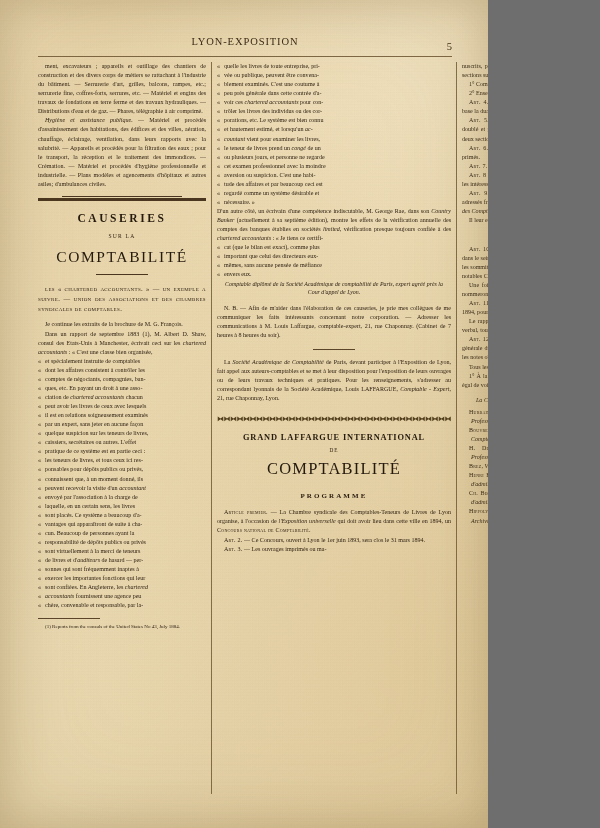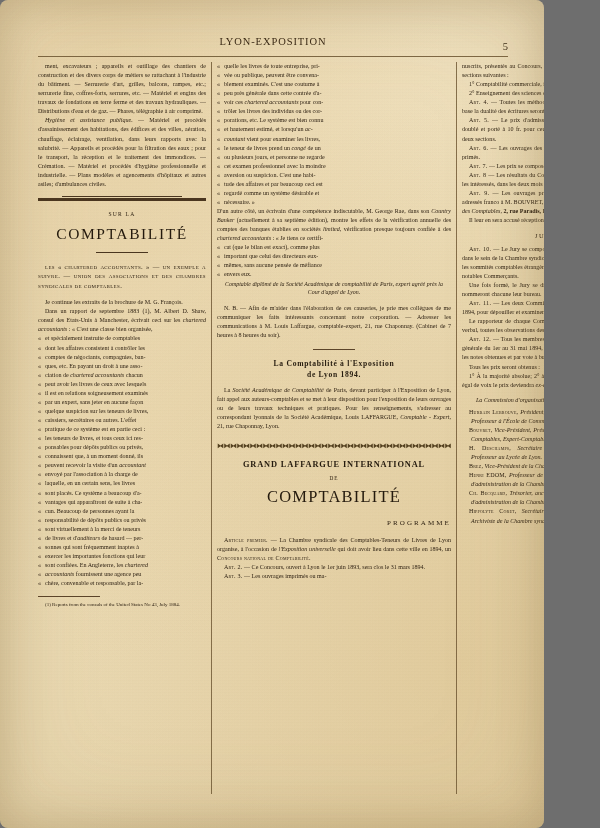--- a/index.html
+++ b/index.html
@@ -2,32 +2,31 @@
 <html><head>
 <meta charset="utf-8">
 <style>
   html, body {
     margin: 0;
     padding: 0;
     background: #6e6e6e;
   }
   .page {
     position: relative;
-    width: 544px;
+    width: 488px;
     height: 828px;
     background: #efe0bc;
     background-image:
       radial-gradient(ellipse at 20% 10%, rgba(225,200,150,0.55) 0%, rgba(225,200,150,0) 55%),
       radial-gradient(ellipse at 85% 80%, rgba(219,193,141,0.5) 0%, rgba(219,193,141,0) 60%),
       linear-gradient(160deg, #f2e4c4 0%, #ecdcb6 45%, #e6d4ab 100%);
     overflow: hidden;
     font-family: "Liberation Serif", "DejaVu Serif", serif;
     color: #2e2113;
     box-sizing: border-box;
-    border-radius: 8px;
   }
   .grain {
     position: absolute;
     inset: 0;
     pointer-events: none;
     opacity: .35;
     background-image:
       repeating-linear-gradient(0deg, rgba(120,95,50,.05) 0px, rgba(120,95,50,0) 2px, rgba(160,130,75,.045) 3px),
       repeating-linear-gradient(90deg, rgba(120,95,50,.04) 0px, rgba(120,95,50,0) 3px);
   }
@@ -240,26 +239,27 @@
     margin-bottom: 2px;
   }
   .h-compta2 {
     text-align: center;
     font-size: 16.5px;
     letter-spacing: 1.2px;
     margin: 0 0 9px;
     color: #241a0e;
   }
   .h-programme {
-    text-align: right;
+    text-align: center;
     font-size: 7px;
     letter-spacing: 2.1px;
     font-variant: small-caps;
     text-transform: uppercase;
     margin: 0 0 7px;
+    font-weight: bold;
   }
 
   .h-jury {
     text-align: center;
     font-size: 6.4px;
     letter-spacing: 1.6px;
     font-variant: small-caps;
     text-transform: uppercase;
     margin: 6px 0 4px;
   }
@@ -296,20 +296,21 @@
 
   <div class="cols">
 
     <div class="col">
       <p>ment, excavateurs ; appareils et outillage des chantiers de construction et des divers corps de métiers se rattachant à l'industrie du bâtiment. — Serrurerie d'art, grilles, balcons, rampes, etc.; serrurerie fine, coffres-forts, serrures, etc. — Matériel et engins des travaux de fondations en terre ferme et des travaux hydrauliques. — Distributions d'eau et de gaz. — Phares, télégraphie à air comprimé.</p>
 
       <p><i>Hygiène et assistance publique.</i><span> — Matériel et procédés d'assainissement des habitations, des édifices et des villes, aération, chauffage, éclairage, ventilation, dans leurs rapports avec la salubrité. — Appareils et procédés pour la filtration des eaux ; pour le transport, la réception et le traitement des immondices. — Crémation. — Matériel et procédés d'hygiène professionnelle et industrielle. — Plans modèles et agencements d'hôpitaux et autres asiles; d'ambulances civiles.</span></p>
 
       <div class="ornrule"></div>
 
+      <div class="h-causeries">CAUSERIES</div>
       <div class="h-surla">sur la</div>
       <div class="h-compta">COMPTABILITÉ</div>
       <div class="shortrule"></div>
 
       <div class="kicker">Les « Chartered Accountants. » — Un exemple a suivre. — Union des Associations et des Chambres syndicales de Comptables.</div>
 
       <p>Je continue les extraits de la brochure de M. G. François.</p>
 
       <p><span>Dans un rapport de septembre 1883 (1), M. Albert D. Shaw, consul des Etats-Unis à Manchester, écrivait ceci sur les </span><i>chartered accountants</i><span> : « C'est une classe bien organisée,</span></p>
 
@@ -378,24 +379,20 @@
           <div class="quote" style="text-indent: 0px; padding-left: 7px; position: relative;"><span style="position: absolute; left: 0px;">«</span><span>mêmes, sans aucune pensée de méfiance</span></div>
           <div class="quote" style="text-indent: 0px; padding-left: 7px; position: relative;"><span style="position: absolute; left: 0px;">«</span><span>envers eux.</span></div>
         </div>
 
       <div class="sig-desc">Comptable diplômé de la Société Académique de comptabilité de Paris, expert agréé près la Cour d'appel de Lyon.</div>
 
       <p>N. B. — Afin de m'aider dans l'élaboration de ces causeries, je prie mes collègues de me communiquer les faits intéressants concernant notre corporation. — Adresser les communications à M. Louis Laffargue, comptable-expert, 21, rue Chaponnay. (Cabinet de 7 heures à 8 heures du soir).</p>
 
       <div class="midrule"></div>
 
-      <div class="h-expo">
-        <span>La Comptabilité à l'Exposition</span><br>
-        <span>de Lyon 1894.</span>
-      </div>
 
       <p><span>La </span><i>Société Académique de Comptabilité</i><span> de Paris, devant participer à l'Exposition de Lyon, fait appel aux auteurs-comptables et se met à leur disposition pour l'exposition de leurs ouvrages ou de leurs travaux techniques et pratiques. Pour les renseignements, s'adresser au correspondant lyonnais de la Société Académique, Louis LAFFARGUE, </span><i>Comptable - Expert</i><span>, 21, rue Chaponnay, Lyon.</span></p>
 
       <div class="zigzag">⧓⧓⧓⧓⧓⧓⧓⧓⧓⧓⧓⧓⧓⧓⧓⧓⧓⧓⧓⧓⧓⧓⧓⧓⧓⧓⧓⧓⧓⧓⧓⧓⧓⧓⧓⧓</div>
 
       <div class="h-grand">GRAND LAFFARGUE INTERNATIONAL</div>
       <div class="h-de">de</div>
       <div class="h-compta2">COMPTABILITÉ</div>
       <div class="h-programme">PROGRAMME</div>
 

